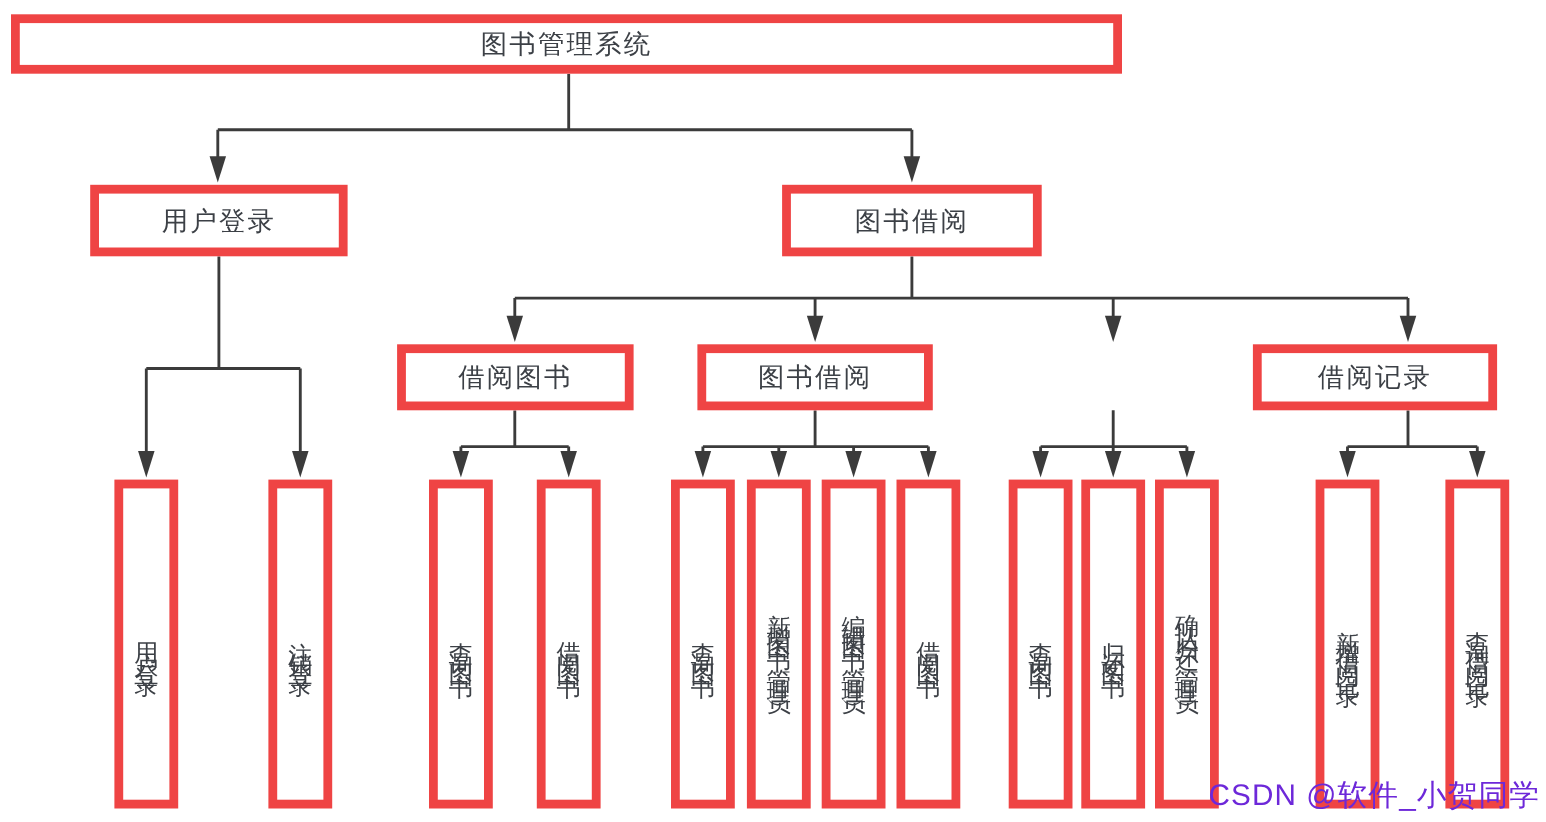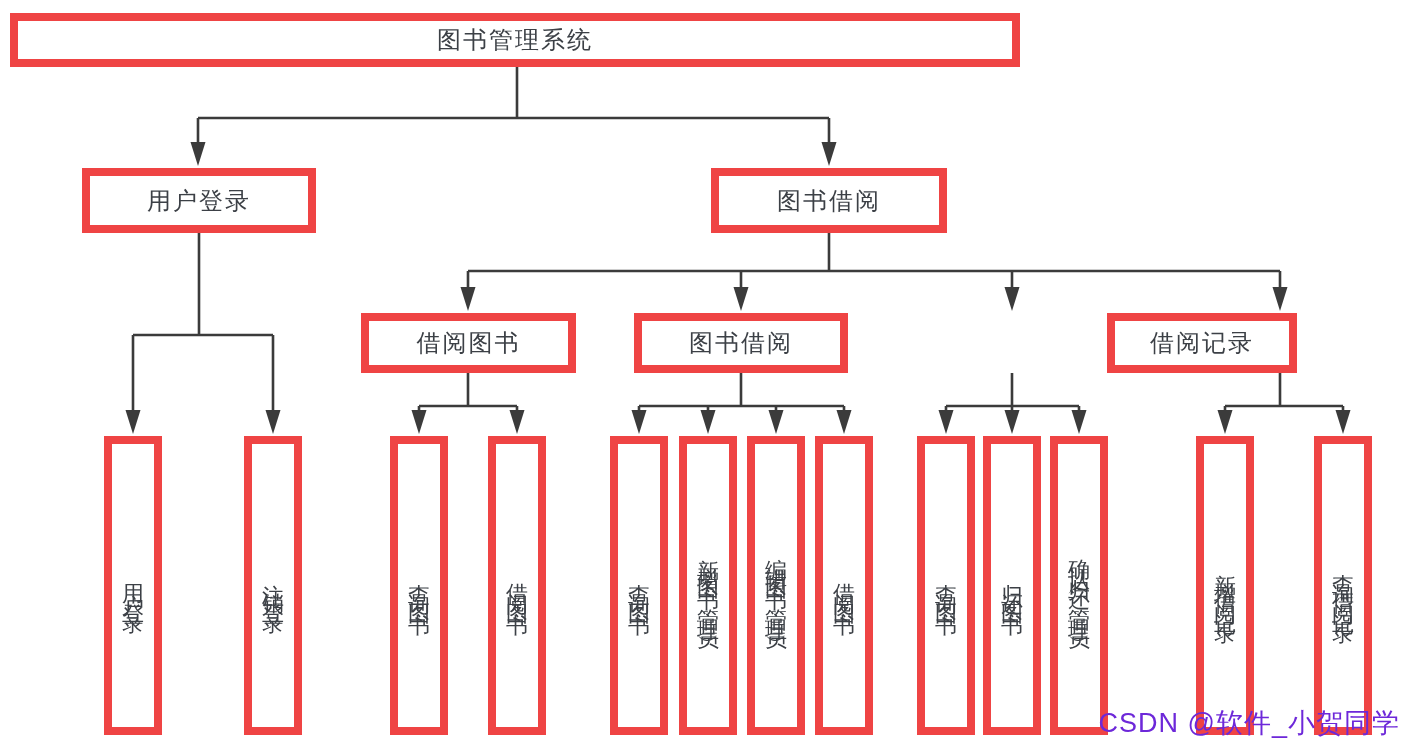--- a/index.html
+++ b/index.html
@@ -103,21 +103,21 @@
   <div class="node h-node" style="left:711px;top:168px;width:236px;height:65px">
     <span>图书借阅</span>
   </div>
 
   <div class="node h-node" style="left:361px;top:313px;width:215px;height:60px">
     <span>借阅图书</span>
   </div>
   <div class="node h-node" style="left:634px;top:313px;width:214px;height:60px">
     <span>图书借阅</span>
   </div>
-  <div class="node h-node" style="left:1107px;top:313px;width:190px;height:60px">
+  <div class="node h-node" style="left:1139px;top:313px;width:222px;height:60px">
     <span>借阅记录</span>
   </div>
 
   <div class="node leaf" style="left:104px;top:436px">
     <span>用户登录</span>
   </div>
   <div class="node leaf" style="left:244px;top:436px">
     <span>注销登录</span>
   </div>
 

